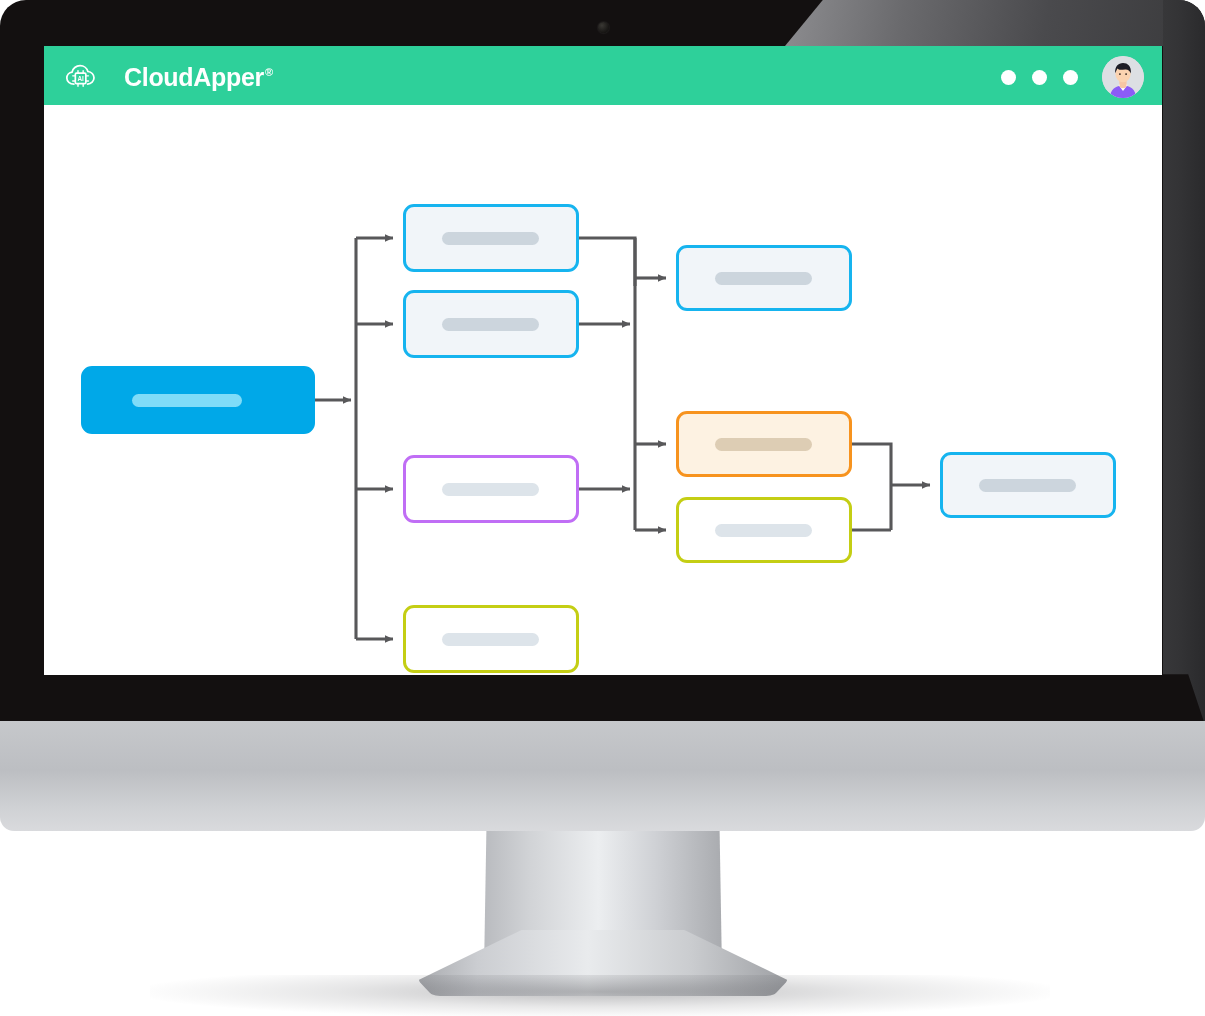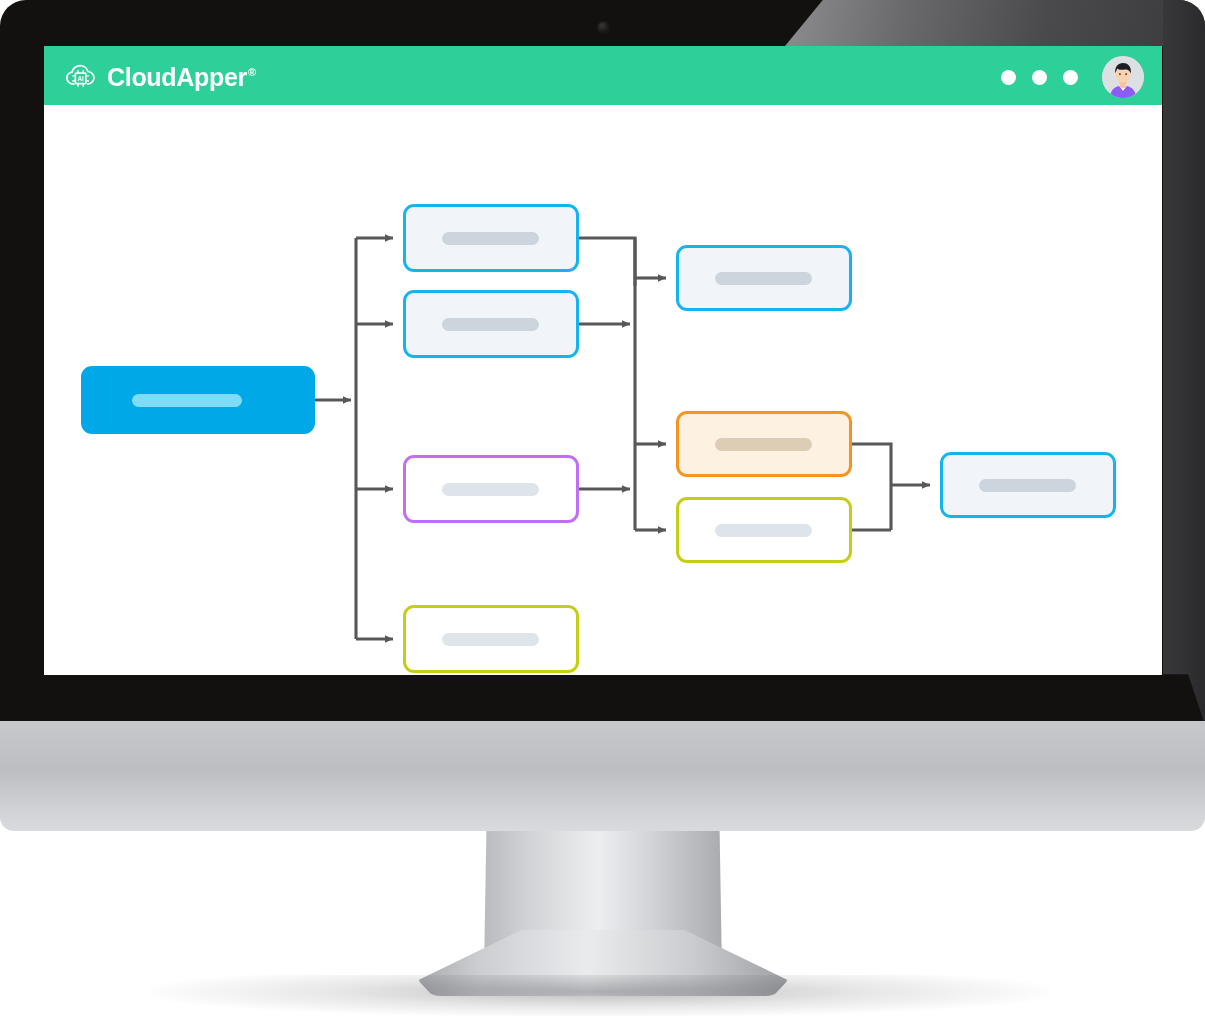--- a/index.html
+++ b/index.html
@@ -48,21 +48,21 @@
     overflow: hidden;
   }
 
   .app-header {
     position: relative;
     height: 62px; width: 100%;
     background: #2ed09a;
     display: flex; align-items: center;
     padding: 0 18px 0 20px;
   }
-  .brand { display: flex; align-items: center; gap: 9px; }
+  .brand { display: flex; align-items: center; gap: 26px; }
   .brand-mark { width: 34px; height: 30px; display: block; }
   .brand-name {
     color: #ffffff; font-size: 25px; font-weight: bold;
     letter-spacing: -0.3px; line-height: 1; position: relative;
   }
   .brand-reg {
     color: #ffffff; font-size: 11px; font-weight: bold;
     vertical-align: super; margin-left: 1px;
   }
   .header-right {

